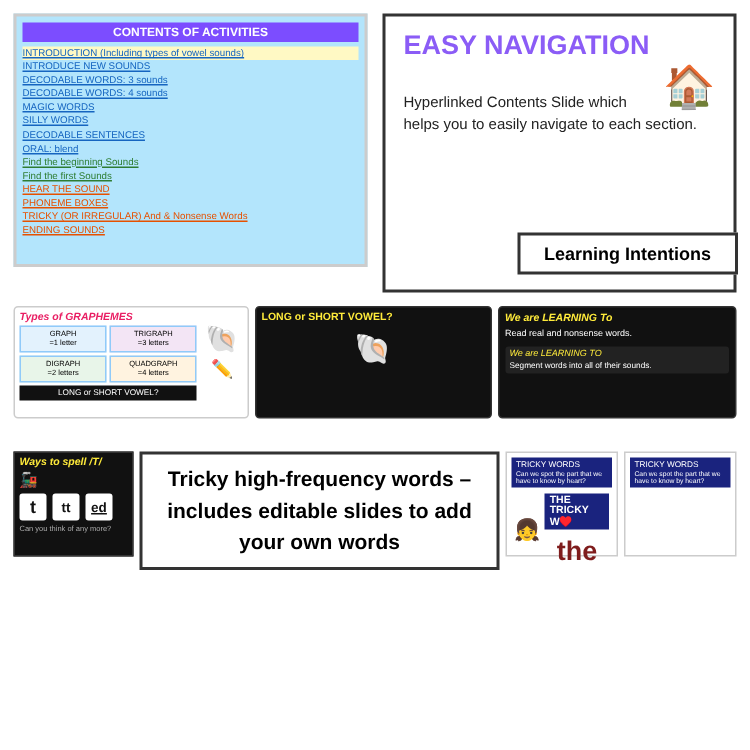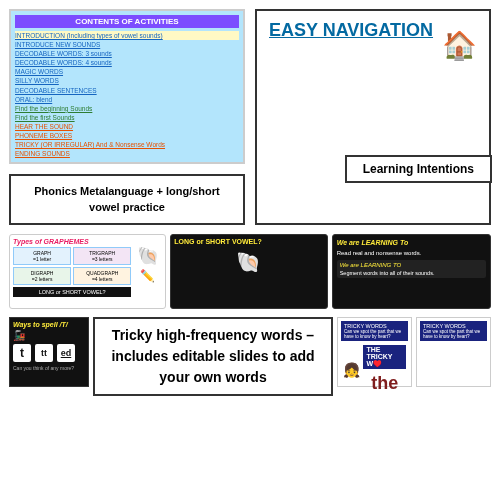--- a/index.html
+++ b/index.html
@@ -56,24 +56,23 @@
       grid-column: 2;
       grid-row: 1 / 3;
       border: 2px solid #333;
       padding: 10px 12px;
       margin: 3px;
       background: #fff;
     }
     .easy-nav-panel .title {
       font-size: 18px;
       font-weight: bold;
-      color: #0369a1;
-      margin-bottom: 8px;
+      color: #8b5cf6;
+      margin-bottom: 20px;
       line-height: 1.1;
-      text-decoration: underline;
     }
     .easy-nav-panel .body-text {
       font-size: 10px;
       color: #222;
       line-height: 1.5;
       margin-bottom: 10px;
     }
     .easy-nav-panel .house-icon {
       font-size: 28px;
       float: right;
@@ -309,28 +308,23 @@
     <div class="item green">Find the first Sounds</div>
     <div class="item orange">HEAR THE SOUND</div>
     <div class="item orange">PHONEME BOXES</div>
     <div class="item orange">TRICKY (OR IRREGULAR) And &amp; Nonsense Words</div>
     <div class="item orange">ENDING SOUNDS</div>
   </div>
 
   <div class="easy-nav-panel">
     <div class="title">EASY NAVIGATION</div>
     <span class="house-icon">🏠</span>
+    <div class="body-text">Hyperlinked Contents Slide which helps you to easily navigate to each section.</div>
   </div>
 
-  <div class="phonics-label">
-    <div class="text">
-      <span>Phonics Metalanguage +
-long/short vowel practice</span>
-    </div>
-  </div>
 
   <div class="slides-row">
 
     <div class="slide-thumb slide-graphemes">
       <div class="slide-title">Types of GRAPHEMES</div>
       <div style="display:flex; gap:3px; align-items:flex-start;">
         <div style="flex:1">
           <div class="grid-2col">
             <div class="box" style="background:#e3f2fd; font-size:5px;">GRAPH<br>=1 letter</div>
             <div class="box" style="background:#f3e5f5; font-size:5px;">TRIGRAPH<br>=3 letters</div>

